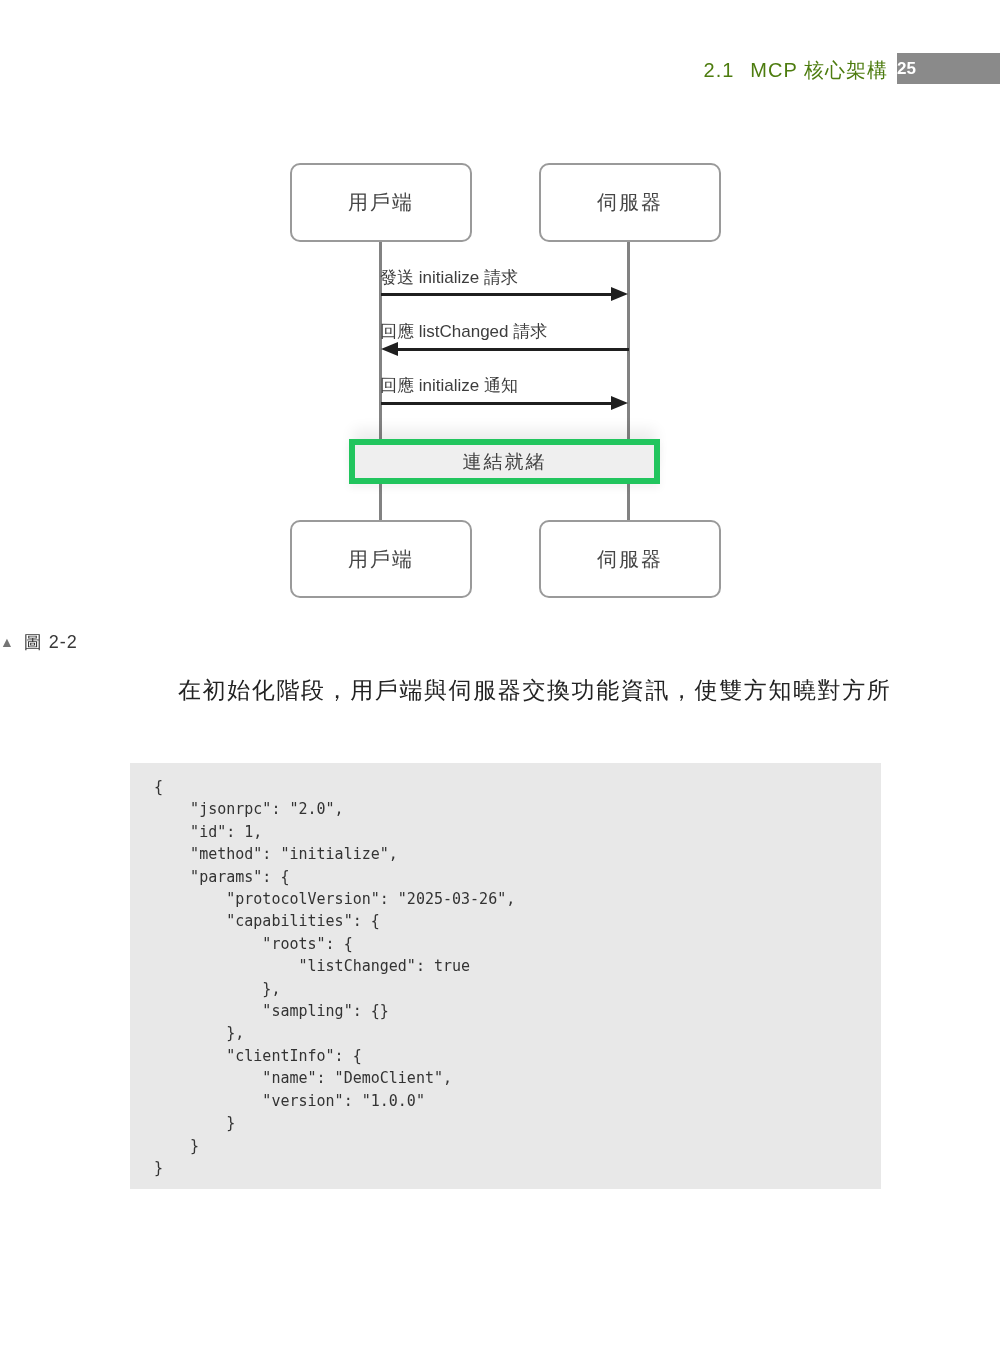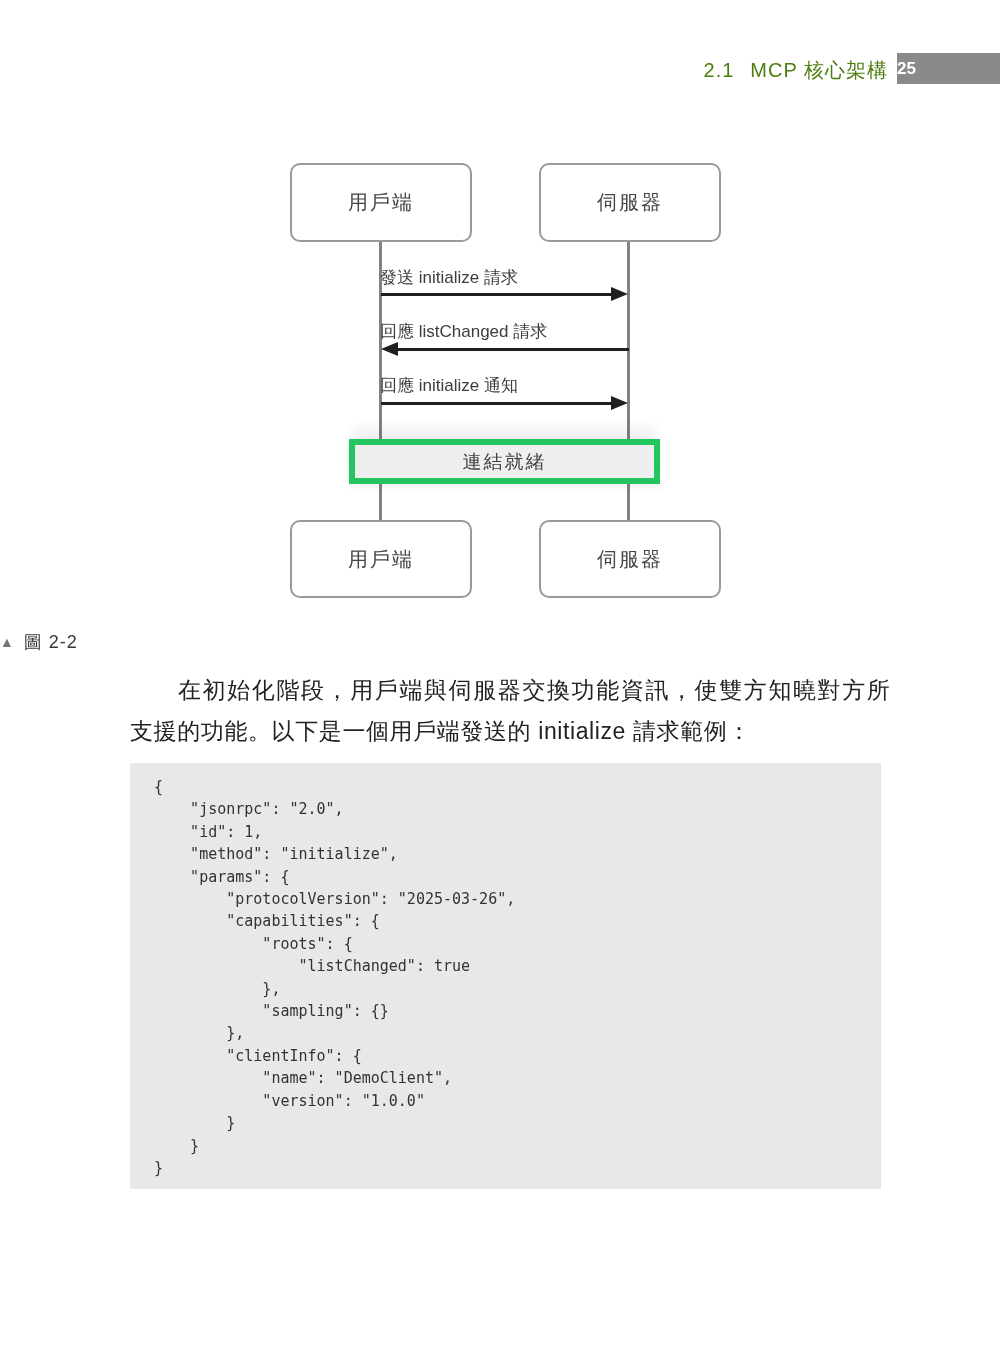--- a/index.html
+++ b/index.html
@@ -138,21 +138,21 @@
     margin-right: 9px;
     vertical-align: 1px;
   }
 
   
   .para {
     position: absolute;
     left: 130px;
     top: 670px;
     width: 762px;
-    font-family: Liberation Sans, sans-serif;
+    font-family: Liberation Serif, serif;
     font-size: 23px;
     line-height: 41px;
     color: #222222;
   }
   .para .line1 {
     text-indent: 48px;
     letter-spacing: 1.6px;
     white-space: nowrap;
   }
   .para .line2 {
@@ -214,21 +214,20 @@
     <div class="actor-box actor-client-bot">用戶端</div>
     <div class="actor-box actor-server-bot">伺服器</div>
 
     <div class="figure-caption">
       <span class="tri">▲</span><span>圖 2-2</span>
     </div>
   </div>
 
   <div class="para">
     <div class="line1">在初始化階段，用戶端與伺服器交換功能資訊，使雙方知曉對方所</div>
-    <div class="line2">支援的功能。以下是一個用戶端發送的 initialize 請求範例：</div>
   </div>
 
   <div class="code-block">
     <pre>{
     "jsonrpc": "2.0",
     "id": 1,
     "method": "initialize",
     "params": {
         "protocolVersion": "2025-03-26",
         "capabilities": {

